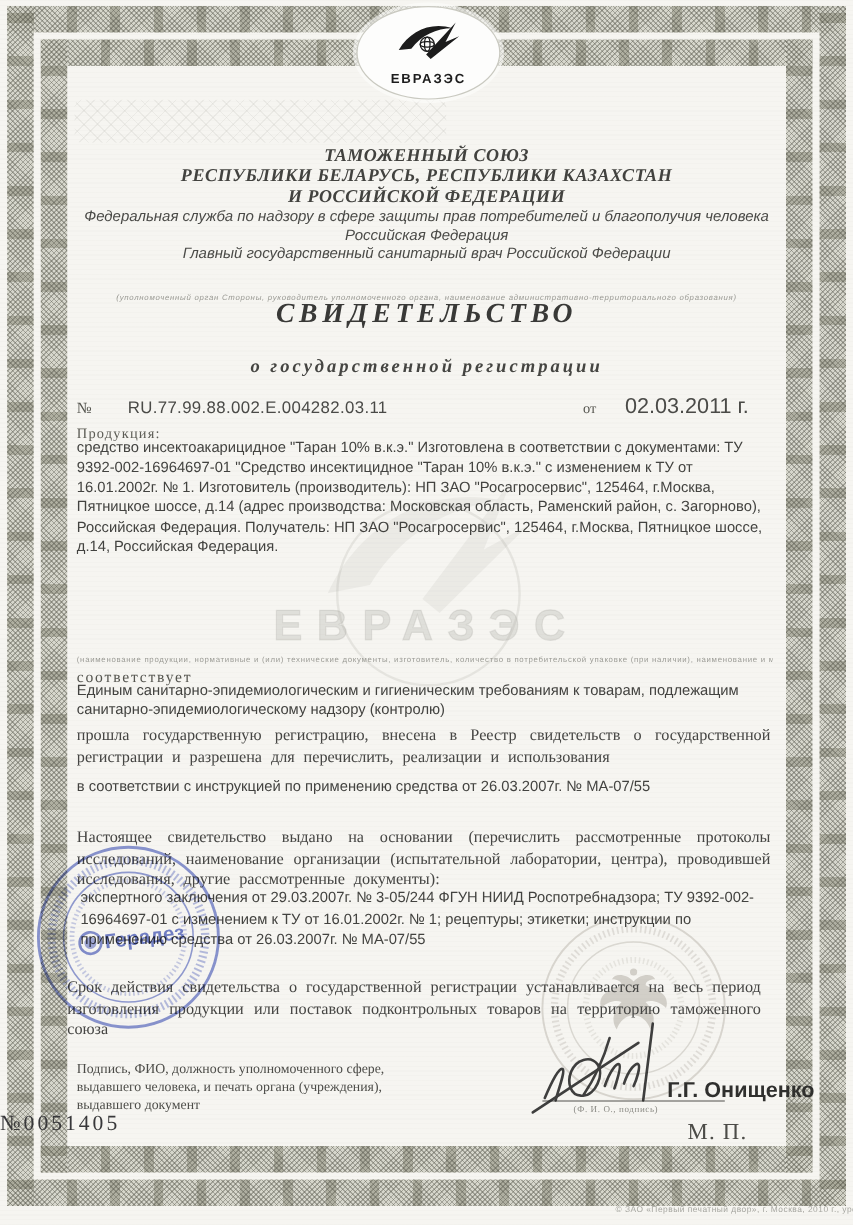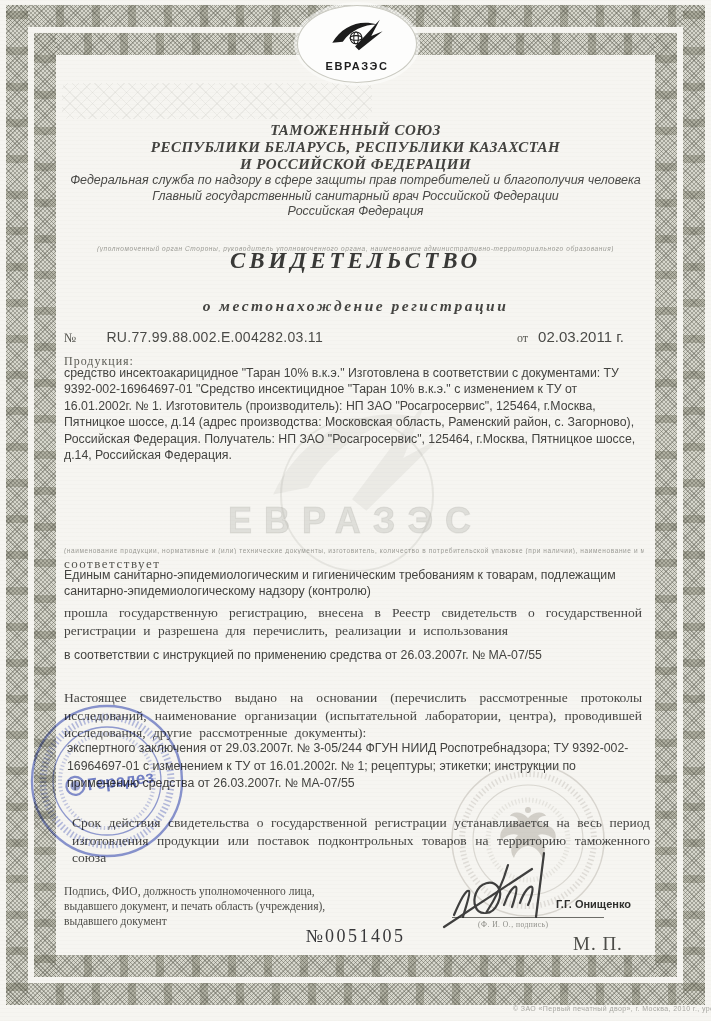--- a/index.html
+++ b/index.html
@@ -63,37 +63,37 @@
   .hdr1{top:122px;font-size:15px;font-weight:bold;line-height:17px;letter-spacing:.5px;color:#42423f;}
   .hdr2{top:173px;font-size:12.5px;line-height:15.5px;color:#4a4a47;}
   .cap{font-size:6.5px;color:#9a9a94;letter-spacing:.6px;white-space:nowrap;overflow:hidden;}
   .cap-top{top:245px;}
   .title-main{top:248px;font-size:23px;font-weight:bold;letter-spacing:4px;color:#393937;}
   .title-sub{top:297px;font-size:15.5px;font-weight:bold;letter-spacing:2.5px;color:#454542;}
   .reg-row{top:328px;left:64px;width:560px;display:flex;align-items:baseline;}
   .reg-no-label{font-size:13px;color:#55554f;}
   .reg-no{font-size:14px;margin-left:30px;letter-spacing:.3px;color:#4a4a47;}
   .reg-date-label{font-size:12px;margin-left:auto;color:#55554f;}
-  .reg-date{font-size:15px;margin-left:10px;color:#4a4a47;}
+  .reg-date{font-size:18px;margin-left:24px;color:#4a4a47;}
   .prod-label{top:354px;left:64px;font-size:12px;letter-spacing:1px;color:#5c5c55;}
   .prod-text{top:365px;left:64px;width:580px;font-size:12.3px;line-height:16.4px;color:#434340;}
   .cap-prod{top:547px;left:64px;width:580px;}
   .conform-label{top:556px;left:64px;font-size:13px;letter-spacing:1.5px;color:#55554f;}
   .conform-text{top:567px;left:64px;width:580px;font-size:12.3px;line-height:16.4px;color:#434340;}
   .para-serif{font-size:13.5px;line-height:17.5px;text-align:justify;word-spacing:4px;color:#454543;}
   .reg-statement{top:604px;left:64px;width:578px;}
   .reg-note{top:648px;left:64px;width:578px;font-size:12.3px;color:#434340;}
   .basis-text{top:689px;left:64px;width:578px;}
   .basis-details{top:740px;left:67px;width:582px;font-size:12.3px;line-height:17.5px;color:#434340;}
-  .validity{top:814px;left:72px;width:578px;}
+  .validity{top:814px;left:56px;width:578px;}
   .sig-note{top:884px;left:64px;width:300px;font-size:11.5px;line-height:15px;color:#4c4c48;}
-  .signer-name{top:898px;left:556px;font-size:11px;font-weight:bold;color:#2f2f2d;text-align:right;}
+  .signer-name{top:898px;left:556px;font-size:18px;font-weight:bold;color:#2f2f2d;text-align:right;}
   .sig-line{top:917px;left:452px;width:152px;border-top:1.3px solid #6d6d68;height:0;}
   .sig-cap{top:920px;left:478px;font-size:7.5px;color:#8b8b85;letter-spacing:.5px;}
-  .serial{top:926px;left:0;width:711px;text-align:center;font-size:18px;letter-spacing:2.5px;color:#38383a;}
+  .serial{top:926px;left:0;width:711px;text-align:left;font-size:18px;letter-spacing:2.5px;color:#38383a;}
   .mp{top:933px;left:573px;font-size:19px;letter-spacing:1px;color:#4c4c48;}
   .footer{position:absolute;right:12px;top:1005px;font-size:7px;color:#a6a6a0;letter-spacing:.4px;z-index:3;}
   
   .blue-stamp{position:absolute;left:28px;top:702px;width:158px;height:158px;z-index:3;mix-blend-mode:multiply;opacity:.85;}
   .state-seal{position:absolute;left:448px;top:760px;width:160px;height:160px;z-index:1;opacity:.8;}
   .signature{position:absolute;left:438px;top:843px;width:140px;height:92px;z-index:4;}
 </style>
 </head>
 <body>
 
@@ -141,27 +141,27 @@
     <div class="wm-text">ЕВРАЗЭС</div>
   </div>
 
   <div class="abs centered hdr1 serif">
     <div>ТАМОЖЕННЫЙ СОЮЗ</div>
     <div>РЕСПУБЛИКИ БЕЛАРУСЬ, РЕСПУБЛИКИ КАЗАХСТАН</div>
     <div>И РОССИЙСКОЙ ФЕДЕРАЦИИ</div>
   </div>
   <div class="abs centered hdr2">
     <div>Федеральная служба по надзору в сфере защиты прав потребителей и благополучия человека</div>
+    <div>Российская Федерация</div>
     <div>Главный государственный санитарный врач Российской Федерации</div>
-    <div>Российская Федерация</div>
   </div>
   <div class="abs centered cap cap-top">(уполномоченный орган Стороны, руководитель уполномоченного органа, наименование административно-территориального образования)</div>
 
   <div class="abs centered title-main serif">СВИДЕТЕЛЬСТВО</div>
-  <div class="abs centered title-sub serif">о местонахождение регистрации</div>
+  <div class="abs centered title-sub serif">о государственной регистрации</div>
 
   <div class="abs reg-row">
     <span class="reg-no-label serif">№</span>
     <span class="reg-no">RU.77.99.88.002.E.004282.03.11</span>
     <span class="reg-date-label serif">от</span>
     <span class="reg-date">02.03.2011 г.</span>
   </div>
 
   <div class="abs prod-label serif">Продукция:</div>
   <div class="abs prod-text">средство инсектоакарицидное "Таран 10% в.к.э."  Изготовлена в соответствии с документами: ТУ 9392-002-16964697-01 "Средство инсектицидное "Таран 10% в.к.э." с изменением к ТУ от 16.01.2002г. № 1. Изготовитель (производитель): НП ЗАО "Росагросервис", 125464, г.Москва, Пятницкое шоссе, д.14 (адрес производства: Московская область, Раменский район, с. Загорново), Российская Федерация.  Получатель: НП ЗАО "Росагросервис", 125464, г.Москва, Пятницкое шоссе, д.14, Российская Федерация.</div>
@@ -203,22 +203,22 @@
         <circle cx="80" cy="80" r="40" stroke-width="5" opacity=".3" stroke-dasharray="1.3 2.2"></circle>
       </g>
       <g fill="#a49e94" opacity=".55">
         <path d="M80 58 C74 51 64 51 62 56 C67 56 70 58 70 61 L60 66 C53 68 51 75 53 80 C58 75 65 73 70 75 C63 82 61 91 66 98 C68 91 74 86 80 86 C86 86 92 91 94 98 C99 91 97 82 90 75 C95 73 102 75 107 80 C109 75 107 68 100 66 L90 61 C90 58 93 56 98 56 C96 51 86 51 80 58 Z"></path>
         <circle cx="80" cy="50" r="3"></circle>
       </g>
     </svg>
   </div>
 
   <div class="abs sig-note serif">
-    <div>Подпись, ФИО, должность уполномоченного лица,</div>
-    <div>выдавшего документ, и печать область (учреждения),</div>
+    <div>Подпись, ФИО, должность уполномоченного сфере,</div>
+    <div>выдавшего человека, и печать органа (учреждения),</div>
     <div>выдавшего документ</div>
   </div>
 
   <div class="signature">
     <svg width="140" height="92" viewBox="0 0 140 92">
       <g fill="none" stroke="#262626" stroke-width="2.2" stroke-linecap="round" opacity=".88">
         <path d="M6 84 L94 26"></path>
         <path d="M16 72 C22 58 28 46 31 48 C33 50 27 66 25 74"></path>
         <path d="M46 70 C38 70 34 60 38 50 C42 40 54 36 60 44 C66 52 58 70 48 70 C60 52 66 36 70 22"></path>
         <path d="M66 62 C70 50 76 42 78 44 C80 46 76 58 74 64"></path>

